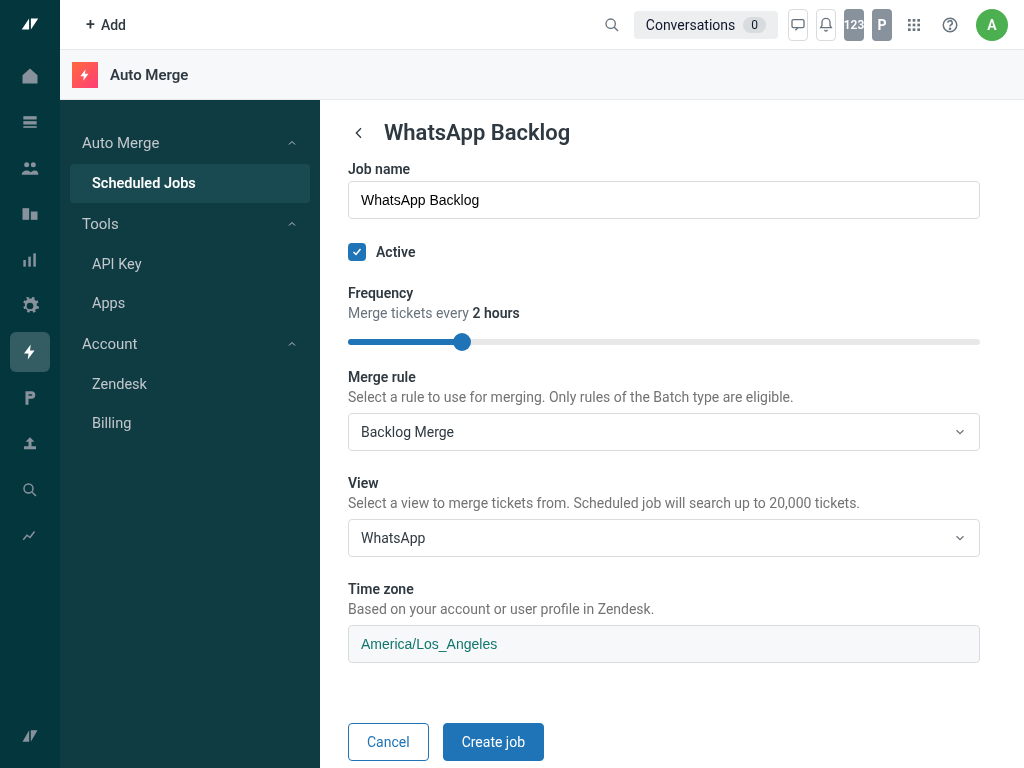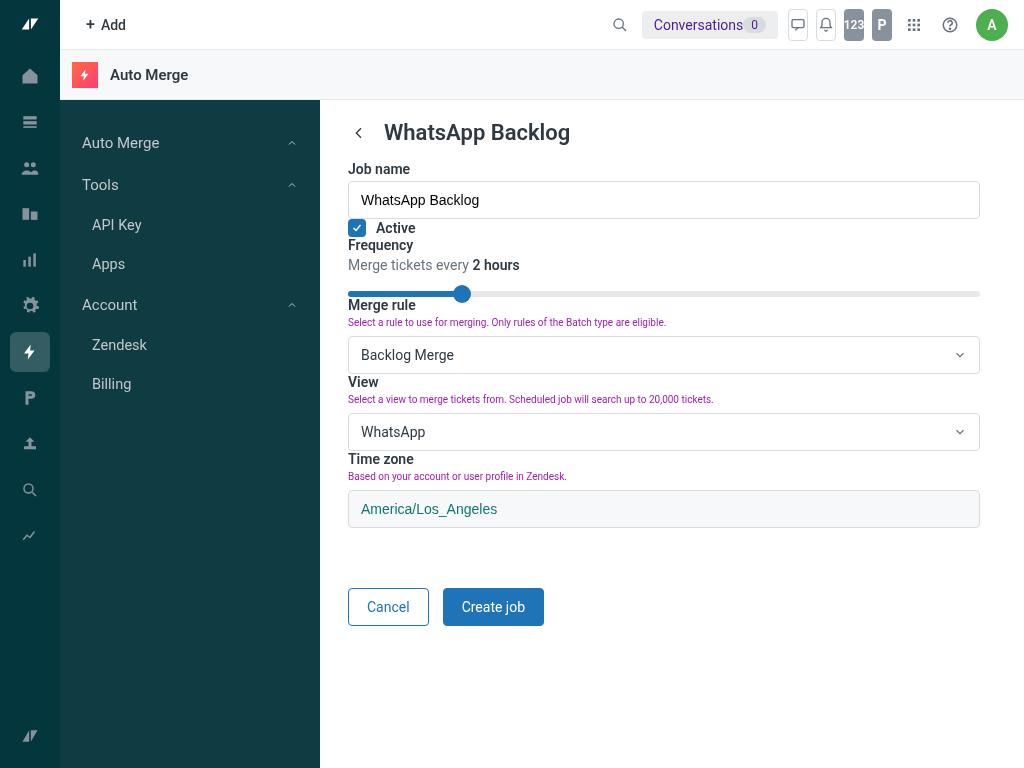--- a/index.html
+++ b/index.html
@@ -4,21 +4,21 @@
 <style>
   * { box-sizing: border-box; margin: 0; padding: 0; }
   body { font-family: -apple-system, BlinkMacSystemFont, "Segoe UI", Roboto, sans-serif; font-size: 14px; color: #2f3941; background: #fff; width: 1024px; height: 768px; overflow: hidden; }
 
   
   .topbar { position: absolute; left: 60px; right: 0; top: 0; height: 50px; display: flex; align-items: center; padding: 0 16px; border-bottom: 1px solid #e8e8e8; background: #fff; }
   .add-btn { display: flex; align-items: center; gap: 6px; padding: 6px 10px; cursor: pointer; color: #2f3941; font-weight: 500; }
   .add-btn .plus { font-size: 16px; line-height: 1; }
   .topbar-spacer { flex: 1; }
   .search-icon { width: 32px; height: 32px; display: flex; align-items: center; justify-content: center; color: #68737d; cursor: pointer; }
-  .pill { background: #eceef0; border-radius: 4px; padding: 6px 12px; display: flex; align-items: center; color: #4c1d95; cursor: pointer; margin: 0 6px; }
+  .pill { background: #eceef0; border-radius: 4px; padding: 6px 12px; display: flex; align-items: center; gap: 8px; color: #0f172a; cursor: pointer; margin: 0 6px; }
   .pill-count { background: #d8dcde; border-radius: 10px; padding: 1px 8px; font-size: 12px; }
   .sq-btn { width: 20px; height: 32px; border: 1px solid #d8dcde; border-radius: 4px; display: flex; align-items: center; justify-content: center; margin: 0 4px; cursor: pointer; color: #68737d; }
   .sq-btn.dark { background: #87929d; color: #fff; border: none; font-weight: 600; font-size: 12px; }
   .sq-btn.darker { background: #87929d; color: #fff; border: none; font-weight: 700; }
   .grid-icon, .help-icon { width: 32px; height: 32px; display: flex; align-items: center; justify-content: center; color: #68737d; cursor: pointer; margin: 0 2px; }
   .avatar { width: 32px; height: 32px; border-radius: 50%; background: #4caf50; color: #fff; display: flex; align-items: center; justify-content: center; font-weight: 600; margin-left: 8px; cursor: pointer; }
 
   
   .appheader { position: absolute; left: 60px; right: 0; top: 50px; height: 50px; display: flex; align-items: center; gap: 12px; padding: 0 12px; background: #f7f8f9; border-bottom: 1px solid #e8e8e8; }
   .app-icon { width: 26px; height: 26px; background: linear-gradient(135deg,#ff6a3d,#ff3d77); display: flex; align-items: center; justify-content: center; color: #fff; font-weight: 700; }
@@ -37,24 +37,24 @@
   .nav-group-header { display: flex; align-items: center; justify-content: space-between; padding: 12px 22px; color: #c2c8cc; cursor: pointer; font-size: 15px; }
   .nav-item { padding: 11px 22px 11px 32px; color: #c2c8cc; cursor: pointer; font-size: 14.5px; }
   .nav-item.active { background: #1a4a51; color: #fff; font-weight: 600; border-radius: 4px; margin: 0 10px; padding-left: 22px; }
 
   
   .main { position: absolute; left: 320px; right: 0; top: 100px; bottom: 0; overflow: auto; padding: 20px 44px 24px 28px; }
   .page-title-row { display: flex; align-items: center; gap: 14px; margin-bottom: 16px; }
   .back-chevron { width: 22px; height: 22px; display: flex; align-items: center; justify-content: center; cursor: pointer; color: #2f3941; }
   .page-title { font-size: 22px; font-weight: 600; }
   .field-label { font-weight: 600; margin-bottom: 4px; font-size: 14px; }
-  .field-help { color: #a21caf; margin-bottom: 8px; font-size: 10px; }
+  .field-help { color: #737373; margin-bottom: 8px; font-size: 14px; }
   .text-input { width: 100%; border: 1px solid #d8dcde; border-radius: 4px; padding: 10px 12px; font-size: 14px; }
   .text-input.readonly { background: #f7f8f9; color: #0f766e; }
-  .form-block { }
+  .form-block { margin-bottom: 24px; }
   .checkbox-row { display: flex; align-items: center; gap: 10px; }
   .chk { width: 18px; height: 18px; border-radius: 4px; background: #1f73b7; display: flex; align-items: center; justify-content: center; color: #fff; cursor: pointer; }
   .slider-track { position: relative; height: 6px; background: #e8e8e8; border-radius: 3px; margin-top: 18px; }
   .slider-fill { position: absolute; left: 0; top: 0; bottom: 0; width: 18%; background: #1f73b7; border-radius: 3px; }
   .slider-thumb { position: absolute; left: 18%; top: 50%; width: 18px; height: 18px; background: #1f73b7; border-radius: 50%; transform: translate(-50%,-50%); cursor: pointer; }
   .select { width: 100%; border: 1px solid #d8dcde; border-radius: 4px; padding: 10px 12px; font-size: 14px; display: flex; align-items: center; justify-content: space-between; cursor: pointer; background: #fff; }
   .chev-down { color: #68737d; }
   .btn-row { display: flex; gap: 14px; margin-top: 28px; }
   .btn { padding: 10px 18px; border-radius: 4px; font-size: 14px; cursor: pointer; margin-top: 32px; }
   .btn.secondary { border: 1px solid #1f73b7; color: #1f73b7; background: #fff; }
@@ -216,20 +216,21 @@
 
 <div class="sidenav">
   <div class="nav-group-header">
     <span>Auto Merge</span>
     <span>
         <svg width="12" height="12" viewBox="0 0 24 24" fill="none" stroke="currentColor" stroke-width="2">
           <path d="M6 15l6-6 6 6"></path>
         </svg>
       </span>
   </div>
+  <div class="nav-item active">Scheduled Jobs</div>
 
   <div class="nav-group-header">
     <span>Tools</span>
     <span>
         <svg width="12" height="12" viewBox="0 0 24 24" fill="none" stroke="currentColor" stroke-width="2">
           <path d="M6 15l6-6 6 6"></path>
         </svg>
       </span>
   </div>
   <div class="nav-item">API Key</div>

